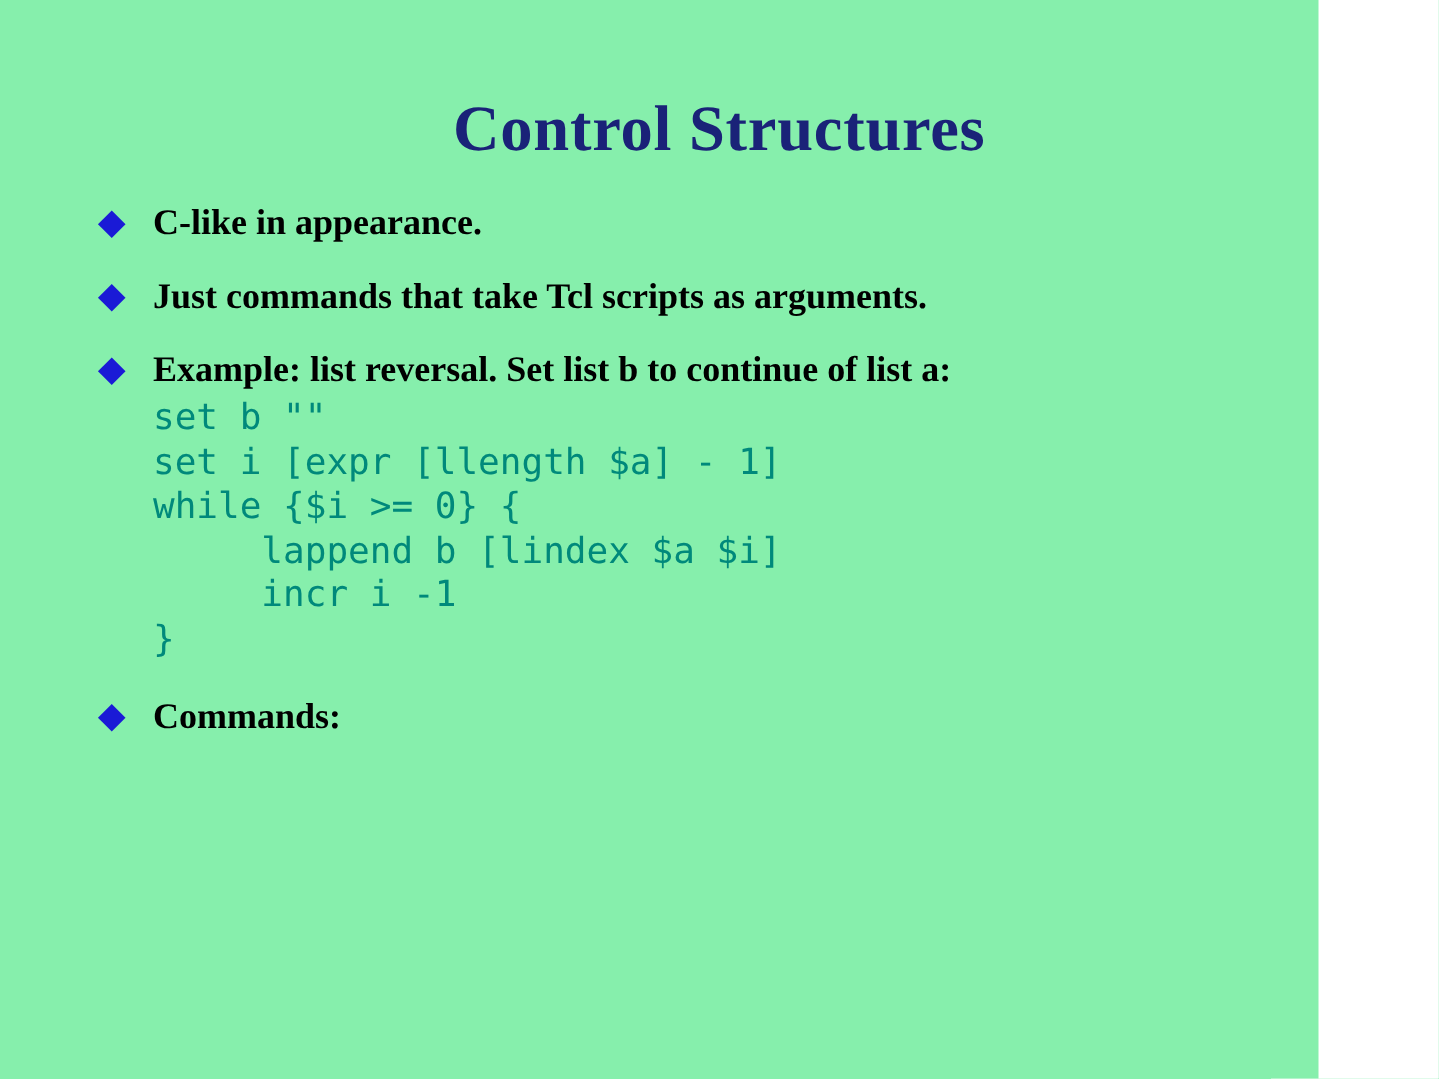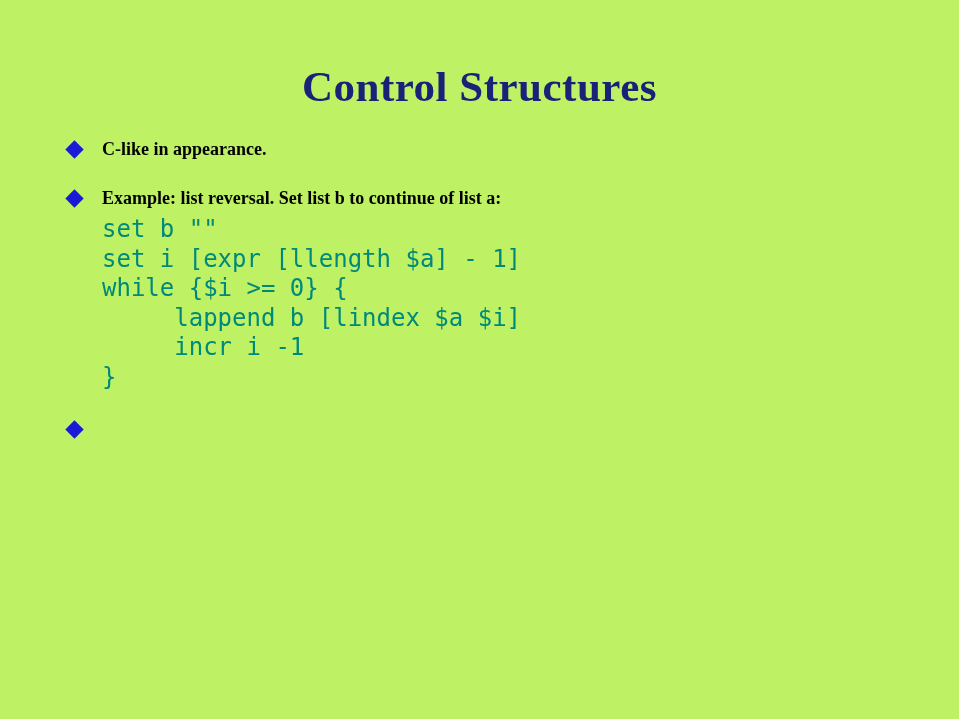--- a/index.html
+++ b/index.html
@@ -9,23 +9,23 @@
   }
   body {
     width: 959px;
     height: 719px;
     overflow: hidden;
     font-family: "Liberation Serif", "DejaVu Serif", serif;
     -webkit-font-smoothing: none;
   }
   .slide {
     position: relative;
-    width: 959px;
+    width: 879px;
     height: 719px;
-    background: #bef264;
+    background: #86efac;
     box-sizing: border-box;
     text-decoration: underline;
   }
 
   
   .slide-title {
     position: absolute;
     left: 0;
     top: 62px;
     width: 959px;
@@ -62,21 +62,21 @@
     top: 9px;
     width: 13px;
     height: 13px;
     background: #1a1ad6;
     transform: rotate(45deg);
   }
 
   .bullet-text {
     font-family: "Liberation Serif", "DejaVu Serif", serif;
     font-weight: bold;
-    font-size: 18px;
+    font-size: 24px;
     line-height: 31px;
     color: #000000;
     white-space: nowrap;
   }
 
   
   .code-block {
     font-family: "DejaVu Sans Mono", "Liberation Mono", monospace;
     font-size: 24px;
     line-height: 29.5px;
@@ -97,32 +97,37 @@
 
   <div class="slide-title">Control Structures</div>
 
   <div class="body">
 
     <div class="bullet-row gap-after">
       <span class="bullet-marker"></span>
       <span class="bullet-text">C-like in appearance.</span>
     </div>
 
+    <div class="bullet-row gap-after">
+      <span class="bullet-marker"></span>
+      <span class="bullet-text">Just commands that take Tcl scripts as arguments.</span>
+    </div>
 
     <div class="bullet-row">
       <span class="bullet-marker"></span>
       <span class="bullet-text">Example: list reversal. Set list b to continue of list a:</span>
     </div>
     <pre class="code-block">set b ""
 set i [expr [llength $a] - 1]
 while {$i &gt;= 0} {
      lappend b [lindex $a $i]
      incr i -1
 }</pre>
 
     <div class="spacer-lg"></div>
 
     <div class="bullet-row">
       <span class="bullet-marker"></span>
+      <span class="bullet-text">Commands:</span>
     </div>
 
   </div>
 </div>
 
 </body></html>

